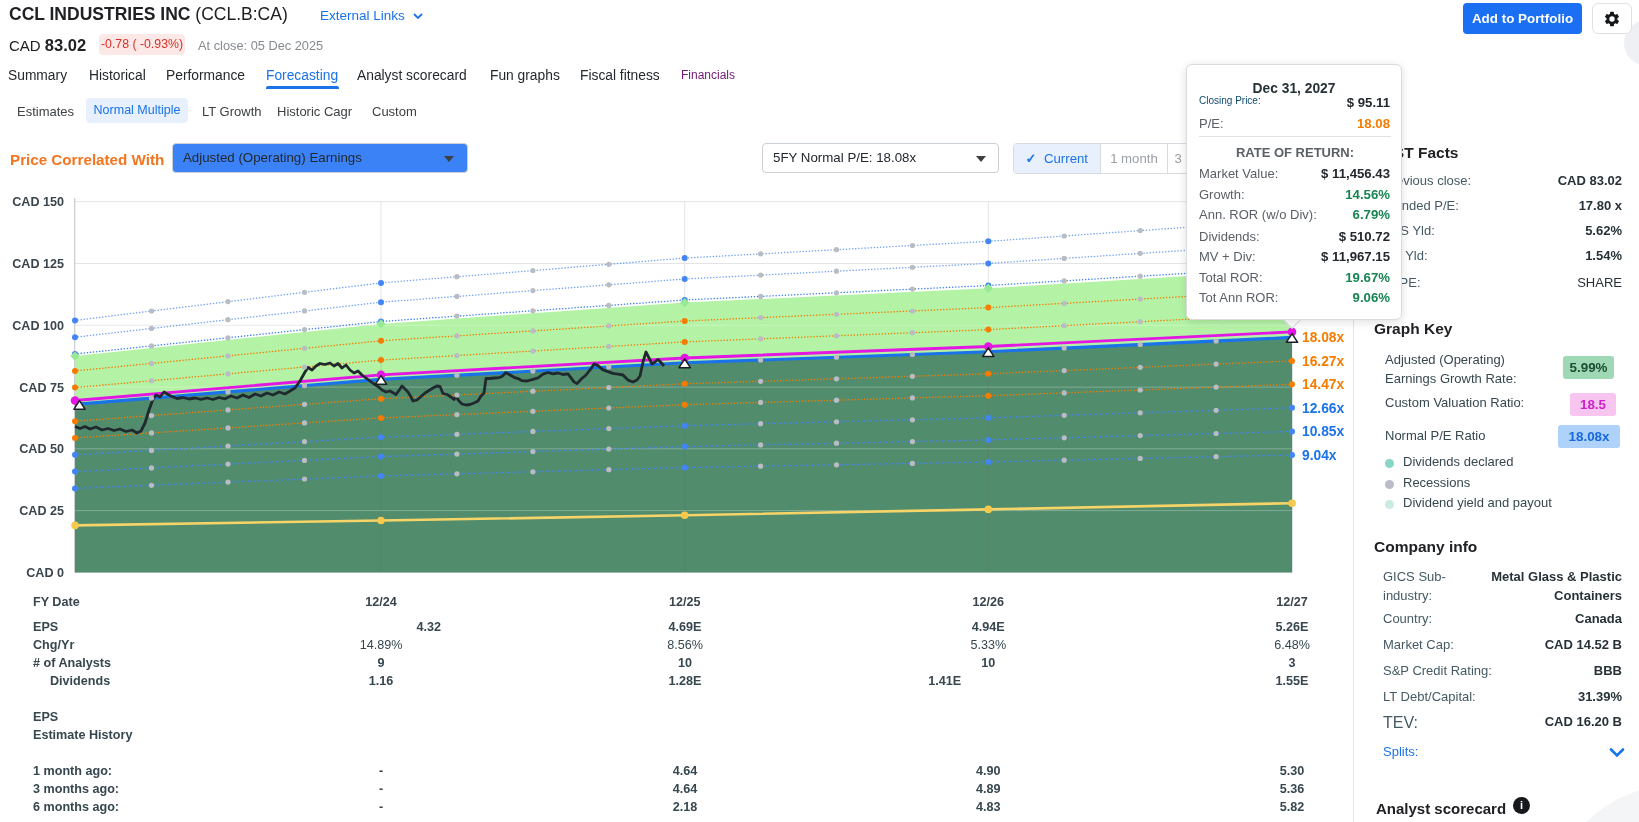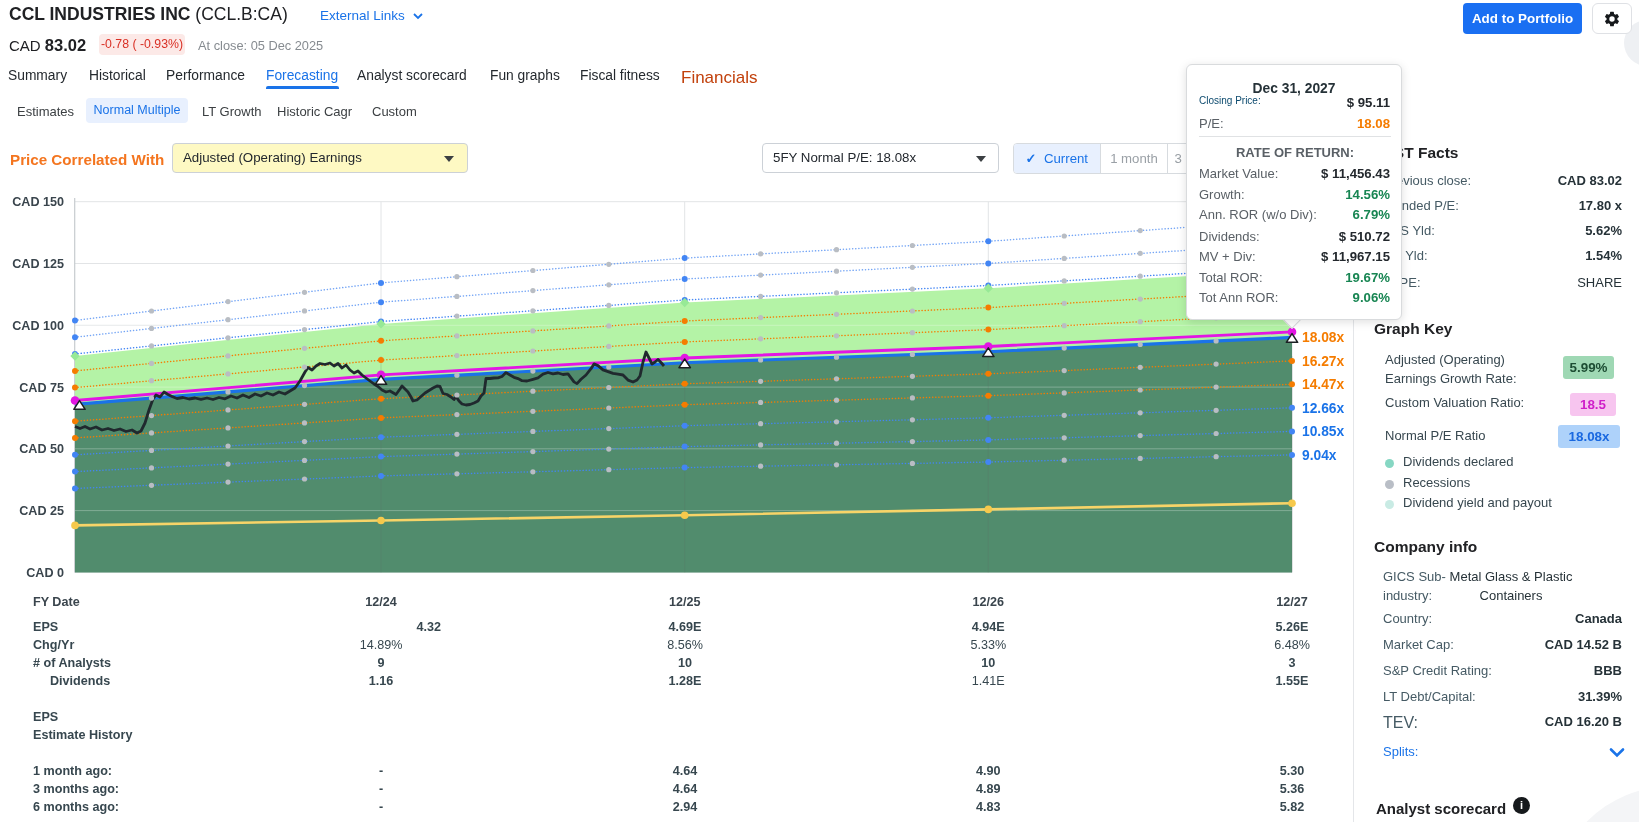--- a/index.html
+++ b/index.html
@@ -20,29 +20,29 @@
 <svg class="abs" style="left:1603px;top:10px" width="18" height="18" viewBox="0 0 24 24">
     <path fill="#16191c" d="M19.14 12.94a7.07 7.07 0 0 0 0-1.88l2.03-1.58a.5.5 0 0 0 .12-.64l-1.92-3.32a.5.5 0 0 0-.61-.22l-2.39.96a7.1 7.1 0 0 0-1.63-.94l-.36-2.54a.5.5 0 0 0-.5-.42h-3.84a.5.5 0 0 0-.5.42l-.36 2.54c-.59.24-1.13.56-1.63.94l-2.39-.96a.5.5 0 0 0-.61.22L2.63 8.84a.5.5 0 0 0 .12.64l2.03 1.58a7.07 7.07 0 0 0 0 1.88l-2.03 1.58a.5.5 0 0 0-.12.64l1.92 3.32c.13.23.4.32.61.22l2.39-.96c.5.38 1.04.7 1.63.94l.36 2.54c.04.24.25.42.5.42h3.84c.25 0 .46-.18.5-.42l.36-2.54a7.1 7.1 0 0 0 1.63-.94l2.39.96c.22.1.48 0 .61-.22l1.92-3.32a.5.5 0 0 0-.12-.64l-2.03-1.58zM12 15.6A3.6 3.6 0 1 1 12 8.4a3.6 3.6 0 0 1 0 7.2z"></path>
   </svg>
 <div class="abs" style="left:8px;top:68px;font-size:13.8px;color:#24292e;white-space:nowrap">Summary</div>
 <div class="abs" style="left:89px;top:68px;font-size:13.8px;color:#24292e;white-space:nowrap">Historical</div>
 <div class="abs" style="left:166px;top:68px;font-size:13.8px;color:#24292e;white-space:nowrap">Performance</div>
 <div class="abs" style="left:266px;top:68px;font-size:13.8px;color:#1a73e8;white-space:nowrap">Forecasting</div>
 <div class="abs" style="left:357px;top:68px;font-size:13.8px;color:#24292e;white-space:nowrap">Analyst scorecard</div>
 <div class="abs" style="left:490px;top:68px;font-size:13.8px;color:#24292e;white-space:nowrap">Fun graphs</div>
 <div class="abs" style="left:580px;top:68px;font-size:13.8px;color:#24292e;white-space:nowrap">Fiscal fitness</div>
-<div class="abs" style="left:681px;top:68px;font-size:17px;color:#c2410c;white-space:nowrap">Financials</div>
+<div class="abs" style="left:681px;top:68px;font-size:12px;color:#701a75;white-space:nowrap">Financials</div>
 <div class="abs" style="left:266px;top:86px;width:73px;height:3px;background:#1a73e8;border-radius:2px 2px 0 0"></div>
 <div class="abs" style="left:17px;top:104px;font-size:13px;color:#3c4043">Estimates</div>
 <div class="abs" style="left:86px;top:98px;width:102px;height:25px;background:#e8f0fe;border-radius:4px;color:#1a73e8;font-size:12.5px;line-height:25px;text-align:center">Normal Multiple</div>
 <div class="abs" style="left:202px;top:104px;font-size:13px;color:#3c4043">LT Growth</div>
 <div class="abs" style="left:277px;top:104px;font-size:13px;color:#3c4043">Historic Cagr</div>
 <div class="abs" style="left:372px;top:104px;font-size:13px;color:#3c4043">Custom</div>
 <div class="abs" style="left:10px;top:151px;font-size:15.2px;font-weight:bold;color:#f4751f;white-space:nowrap">Price Correlated With</div>
-<div class="abs" style="left:172px;top:143px;width:296px;height:30px;border:1px solid #ccd1d7;border-radius:4px;background:#fef9c3;font-size:13.3px;color:#23282e;line-height:28px;padding-left:10px">Adjusted (Operating) Earnings</div>
+<div class="abs" style="left:172px;top:143px;width:296px;height:30px;border:1px solid #ccd1d7;border-radius:4px;background:#3b82f6;font-size:13.3px;color:#23282e;line-height:28px;padding-left:10px">Adjusted (Operating) Earnings</div>
 <div class="abs" style="left:444px;top:156px;width:0;height:0;border-left:5.5px solid transparent;border-right:5.5px solid transparent;border-top:6px solid #3c4043"></div>
 <div class="abs" style="left:762px;top:143px;width:237px;height:30px;border:1px solid #ccd1d7;border-radius:4px;background:#fff;font-size:13.3px;color:#23282e;line-height:28px;padding-left:10px">5FY Normal P/E: 18.08x</div>
 <div class="abs" style="left:976px;top:156px;width:0;height:0;border-left:5.5px solid transparent;border-right:5.5px solid transparent;border-top:6px solid #3c4043"></div>
 <div class="abs" style="left:1013px;top:143px;width:223px;height:31px;border:1px solid #d7dbdf;border-radius:4px;background:#fff;overflow:hidden;display:flex">
     <div style="width:86px;height:100%;background:#e8f0fe;color:#1a73e8;font-size:13.2px;line-height:29px;text-align:center"><b>✓</b>&nbsp; Current</div>
     <div style="width:68px;height:100%;border-left:1px solid #d7dbdf;color:#9aa0a6;font-size:13.2px;line-height:29px;text-align:center">1 month</div>
     <div style="width:68px;height:100%;border-left:1px solid #d7dbdf;color:#9aa0a6;font-size:13.2px;line-height:29px;text-align:center">3 months</div>
   </div>
 <div class="abs" style="left:1353px;top:143px;width:1px;height:679px;background:#e4e6e9"></div>
 <svg width="1353" height="440" viewBox="0 185 1353 440" style="position:absolute;left:0;top:185px" font-family="Liberation Sans, sans-serif">
@@ -321,21 +321,21 @@
     <span class="abs" style="left:33px;font-weight:bold;font-size:12.6px"># of Analysts</span>
     <span class="abs" style="left:321px;width:120px;text-align:center;font-weight:bold;font-size:12.6px">9</span>
     <span class="abs" style="left:625px;width:120px;text-align:center;font-weight:bold;font-size:12.6px">10</span>
     <span class="abs" style="left:928.3px;width:120px;text-align:center;font-weight:bold;font-size:12.6px">10</span>
     <span class="abs" style="left:1232px;width:120px;text-align:center;font-weight:bold;font-size:12.6px">3</span>
   </div>
 <div class="row" style="left:0;top:672px;width:1353px;color:#37474f">
     <span class="abs" style="left:50px;font-weight:bold;font-size:12.6px">Dividends</span>
     <span class="abs" style="left:321px;width:120px;text-align:center;font-weight:bold;font-size:12.6px">1.16</span>
     <span class="abs" style="left:625px;width:120px;text-align:center;font-weight:bold;font-size:12.6px">1.28E</span>
-    <span class="abs" style="left:928.3px;width:120px;text-align:center;font-weight:normal;font-size:12.6px">1.41E</span>
+    <span class="abs" style="left:928.3px;width:120px;font-weight:bold;font-size:12.6px">1.41E</span>
     <span class="abs" style="left:1232px;width:120px;text-align:center;font-weight:bold;font-size:12.6px">1.55E</span>
   </div>
 <div class="row" style="left:0;top:708px;width:1353px;color:#37474f">
     <span class="abs" style="left:33px;font-weight:bold;font-size:12.6px">EPS</span>
   </div>
 <div class="row" style="left:0;top:726px;width:1353px;color:#37474f">
     <span class="abs" style="left:33px;font-weight:bold;font-size:12.6px">Estimate History</span>
   </div>
 <div class="row" style="left:0;top:762px;width:1353px;color:#37474f">
     <span class="abs" style="left:33px;font-weight:bold;font-size:12.6px">1 month ago:</span>
@@ -347,21 +347,21 @@
 <div class="row" style="left:0;top:780px;width:1353px;color:#37474f">
     <span class="abs" style="left:33px;font-weight:bold;font-size:12.6px">3 months ago:</span>
     <span class="abs" style="left:321px;width:120px;text-align:center;font-weight:bold;font-size:12.6px">-</span>
     <span class="abs" style="left:625px;width:120px;text-align:center;font-weight:bold;font-size:12.6px">4.64</span>
     <span class="abs" style="left:928.3px;width:120px;text-align:center;font-weight:bold;font-size:12.6px">4.89</span>
     <span class="abs" style="left:1232px;width:120px;text-align:center;font-weight:bold;font-size:12.6px">5.36</span>
   </div>
 <div class="row" style="left:0;top:798px;width:1353px;color:#37474f">
     <span class="abs" style="left:33px;font-weight:bold;font-size:12.6px">6 months ago:</span>
     <span class="abs" style="left:321px;width:120px;text-align:center;font-weight:bold;font-size:12.6px">-</span>
-    <span class="abs" style="left:625px;width:120px;text-align:center;font-weight:bold;font-size:12.6px">2.94</span>
+    <span class="abs" style="left:625px;width:120px;text-align:center;font-weight:bold;font-size:12.6px">2.18</span>
     <span class="abs" style="left:928.3px;width:120px;text-align:center;font-weight:bold;font-size:12.6px">4.83</span>
     <span class="abs" style="left:1232px;width:120px;text-align:center;font-weight:bold;font-size:12.6px">5.82</span>
   </div>
 <div class="abs" style="left:1374px;top:144px;font-size:15.5px;font-weight:bold;color:#202124">FAST Facts</div>
 <div class="abs" style="left:1383px;top:173px;font-size:13px;color:#455a64">Previous close:</div>
 <div class="abs" style="left:1400px;top:173px;width:222px;text-align:right;font-size:13px;font-weight:bold;color:#263238">CAD 83.02</div>
 <div class="abs" style="left:1383px;top:198px;font-size:13px;color:#455a64">Blended P/E:</div>
 <div class="abs" style="left:1400px;top:198px;width:222px;text-align:right;font-size:13px;font-weight:bold;color:#263238">17.80 x</div>
 <div class="abs" style="left:1383px;top:223px;font-size:13px;color:#455a64">EPS Yld:</div>
 <div class="abs" style="left:1400px;top:223px;width:222px;text-align:right;font-size:13px;font-weight:bold;color:#263238">5.62%</div>
@@ -377,21 +377,21 @@
 <div class="abs" style="left:1385px;top:428px;font-size:13px;color:#37474f">Normal P/E Ratio</div>
 <div class="abs" style="left:1558px;top:425px;width:62px;height:23px;background:#aed2fa;border-radius:3px;color:#1968e0;font-size:13.4px;font-weight:bold;text-align:center;line-height:23px">18.08x</div>
 <div class="abs" style="left:1385px;top:458.5px;width:9px;height:9px;border-radius:50%;background:#86d7c3"></div>
 <div class="abs" style="left:1403px;top:454px;font-size:13px;color:#37474f">Dividends declared</div>
 <div class="abs" style="left:1385px;top:479.5px;width:9px;height:9px;border-radius:50%;background:#b9bec6"></div>
 <div class="abs" style="left:1403px;top:475px;font-size:13px;color:#37474f">Recessions</div>
 <div class="abs" style="left:1385px;top:499.5px;width:9px;height:9px;border-radius:50%;background:#c9ebe4"></div>
 <div class="abs" style="left:1403px;top:495px;font-size:13px;color:#37474f">Dividend yield and payout</div>
 <div class="abs" style="left:1374px;top:538px;font-size:15.5px;font-weight:bold;color:#202124">Company info</div>
 <div class="abs" style="left:1383px;top:567px;font-size:13px;color:#455a64;line-height:19px">GICS Sub-<br>industry:</div>
-<div class="abs" style="left:1400px;top:567px;width:222px;text-align:center;font-size:13px;font-weight:normal;color:#263238;line-height:19px">Metal Glass &amp; Plastic<br>Containers</div>
+<div class="abs" style="left:1400px;top:567px;width:222px;text-align:right;font-size:13px;font-weight:bold;color:#263238;line-height:19px">Metal Glass &amp; Plastic<br>Containers</div>
 <div class="abs" style="left:1383px;top:611px;font-size:13px;color:#455a64">Country:</div>
 <div class="abs" style="left:1400px;top:611px;width:222px;text-align:right;font-size:13px;font-weight:bold;color:#263238">Canada</div>
 <div class="abs" style="left:1383px;top:637px;font-size:13px;color:#455a64">Market Cap:</div>
 <div class="abs" style="left:1400px;top:637px;width:222px;text-align:right;font-size:13px;font-weight:bold;color:#263238">CAD 14.52 B</div>
 <div class="abs" style="left:1383px;top:663px;font-size:13px;color:#455a64">S&amp;P Credit Rating:</div>
 <div class="abs" style="left:1400px;top:663px;width:222px;text-align:right;font-size:13px;font-weight:bold;color:#263238">BBB</div>
 <div class="abs" style="left:1383px;top:689px;font-size:13px;color:#455a64">LT Debt/Capital:</div>
 <div class="abs" style="left:1400px;top:689px;width:222px;text-align:right;font-size:13px;font-weight:bold;color:#263238">31.39%</div>
 <div class="abs" style="left:1383px;top:714px;font-size:16px;color:#455a64">TEV:</div>
 <div class="abs" style="left:1400px;top:714px;width:222px;text-align:right;font-size:13px;font-weight:bold;color:#263238">CAD 16.20 B</div>

